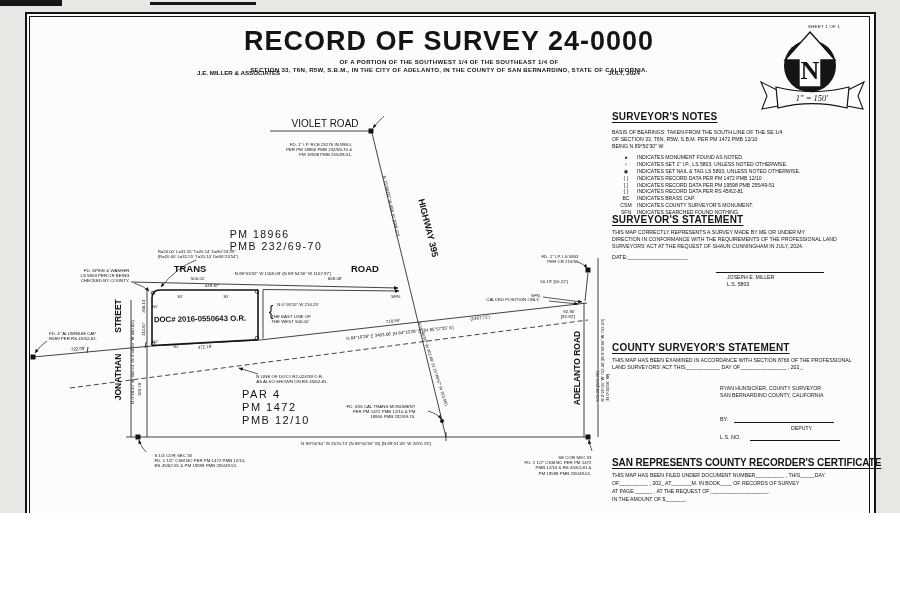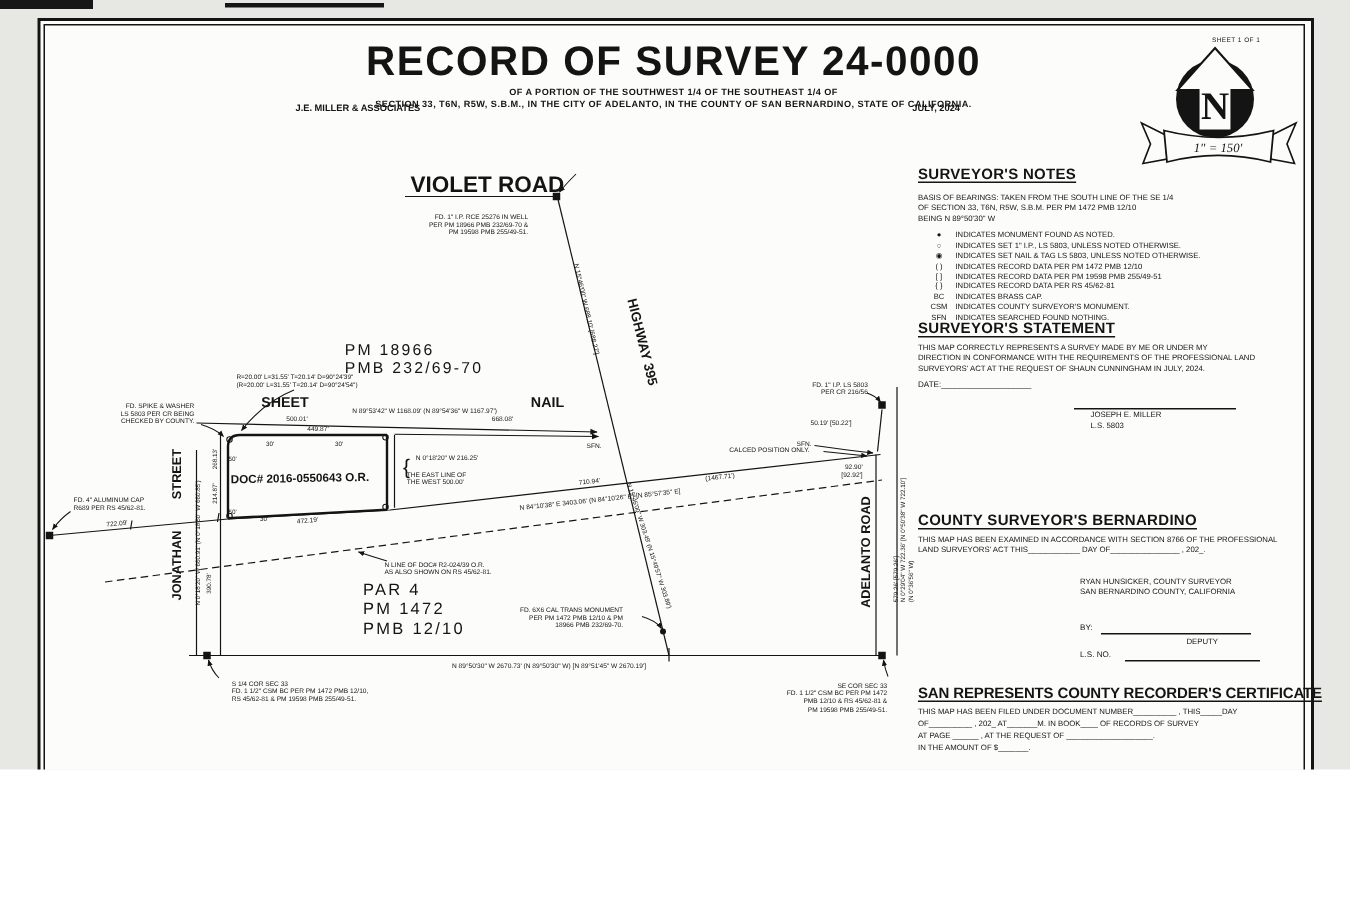--- a/index.html
+++ b/index.html
@@ -110,31 +110,31 @@
     </g>
     <g stroke="#141414" stroke-width="0.7" fill="none">
       <circle cx="153" cy="293" r="1.8"></circle>
       <circle cx="257" cy="291.5" r="1.8"></circle>
       <circle cx="257" cy="338" r="1.8"></circle>
       <circle cx="153" cy="344" r="1.8"></circle>
     </g>
   </svg>
 
   <div class="abs" style="left:0;top:0;width:900px;height:613px;">
-      <div class="ann" style="left: 325px; top: 124px; font-size: 15px; transform: translate(-50%, -50%) rotate(0deg); font-weight: 700;">VIOLET ROAD</div>
+      <div class="ann" style="left: 325px; top: 124px; font-size: 10px; transform: translate(-50%, -50%) rotate(0deg); font-weight: 400;">VIOLET ROAD</div>
       <div class="ann" style="left: 319px; top: 150px; font-size: 4.4px; transform: translate(-50%, -50%) rotate(0deg); text-align: right;">FD. 1" I.P. RCE 25276 IN WELL
 PER PM 18966 PMB 232/69-70 &amp;
 PM 19598 PMB 255/49-51.</div>
       <div class="ann" style="left: 276px; top: 220px; font-size: 10.5px; transform: translate(-50%, -50%) rotate(0deg); letter-spacing: 1.5px; margin-top: 20px;">PM 18966
 PMB 232/69-70</div>
       <div class="ann" style="left: 428px; top: 228px; font-size: 9px; transform: translate(-50%, -50%) rotate(76deg); font-weight: 700;">HIGHWAY 395</div>
       <div class="ann" style="left: 391px; top: 206px; font-size: 4.4px; transform: translate(-50%, -50%) rotate(77deg);">N 15°46'00" W 688.10' [688.27']</div>
       <div class="ann" style="left: 432px; top: 364px; font-size: 4.2px; transform: translate(-50%, -50%) rotate(72deg);">N 15°46'00" W 303.49' (N 15°49'57" W 303.89')</div>
-      <div class="ann" style="left: 190px; top: 269px; font-size: 9.5px; transform: translate(-50%, -50%) rotate(0deg); font-weight: 700;">SHEET</div>
-      <div class="ann" style="left: 365px; top: 269px; font-size: 9.5px; transform: translate(-50%, -50%) rotate(0deg); font-weight: 700;">NAIL</div>
+      <div class="ann" style="left: 190px; top: 269px; font-size: 9.5px; transform: translate(-50%, -50%) rotate(0deg); font-weight: 700;">TRANS</div>
+      <div class="ann" style="left: 365px; top: 269px; font-size: 9.5px; transform: translate(-50%, -50%) rotate(0deg); font-weight: 700;">ROAD</div>
       <div class="ann" style="left: 283px; top: 274px; font-size: 4.4px; transform: translate(-50%, -50%) rotate(0deg);">N 89°53'42" W 1168.09' (N 89°54'36" W 1167.97')</div>
       <div class="ann" style="left: 335px; top: 279px; font-size: 4.4px; transform: translate(-50%, -50%) rotate(0deg);">668.08'</div>
       <div class="ann" style="left: 198px; top: 254px; font-size: 4.3px; transform: translate(-50%, -50%) rotate(0deg); text-align: left;">R=20.00' L=31.55' T=20.14' D=90°24'39"
 (R=20.00' L=31.55' T=20.14' D=90°24'54")</div>
       <div class="ann" style="left: 198px; top: 279px; font-size: 4.4px; transform: translate(-50%, -50%) rotate(0deg);">500.01'</div>
       <div class="ann" style="left: 212px; top: 286px; font-size: 4.4px; transform: translate(-50%, -50%) rotate(0deg);">449.87'</div>
       <div class="ann" style="left: 180px; top: 297px; font-size: 4.2px; transform: translate(-50%, -50%) rotate(0deg);">30'</div>
       <div class="ann" style="left: 226px; top: 297px; font-size: 4.2px; transform: translate(-50%, -50%) rotate(0deg);">30'</div>
       <div class="ann" style="left: 155px; top: 307px; font-size: 4.2px; transform: translate(-50%, -50%) rotate(0deg);">50'</div>
       <div class="ann" style="left: 155px; top: 342px; font-size: 4.2px; transform: translate(-50%, -50%) rotate(0deg);">50'</div>
@@ -235,21 +235,21 @@
 
   <div class="abs hd" style="left:612px;top:214px;text-align:right;">SURVEYOR'S STATEMENT</div>
   <div class="abs tx" style="left:612px;top:229px;">THIS MAP CORRECTLY REPRESENTS A SURVEY MADE BY ME OR UNDER MY
 DIRECTION IN CONFORMANCE WITH THE REQUIREMENTS OF THE PROFESSIONAL LAND
 SURVEYORS' ACT AT THE REQUEST OF SHAUN CUNNINGHAM IN JULY, 2024.</div>
   <div class="abs tx" style="left:612px;top:254px;font-size:5.4px;">DATE:____________________</div>
   <div class="abs rule" style="left:716px;top:272px;width:108px;"></div>
   <div class="abs tx" style="left:727px;top:274px;">JOSEPH E. MILLER</div>
   <div class="abs tx" style="left:727px;top:281px;">L.S. 5803</div>
 
-  <div class="abs hd" style="left:612px;top:342px;">COUNTY SURVEYOR'S BERNARDINO</div>
+  <div class="abs hd" style="left:612px;top:342px;">COUNTY SURVEYOR'S STATEMENT</div>
   <div class="abs tx" style="left:612px;top:357px;">THIS MAP HAS BEEN EXAMINED IN ACCORDANCE WITH SECTION 8766 OF THE PROFESSIONAL
 LAND SURVEYORS' ACT THIS____________ DAY OF________________ , 202_.</div>
   <div class="abs tx" style="left:720px;top:385px;">RYAN HUNSICKER, COUNTY SURVEYOR
 SAN BERNARDINO COUNTY, CALIFORNIA</div>
   <div class="abs tx" style="left:720px;top:416px;font-size:5.4px;">BY:</div>
   <div class="abs rule" style="left:734px;top:422px;width:100px;"></div>
   <div class="abs tx" style="left:791px;top:425px;">DEPUTY</div>
   <div class="abs tx" style="left:720px;top:434px;font-size:5.4px;">L.S. NO.</div>
   <div class="abs rule" style="left:750px;top:440px;width:90px;"></div>
 

